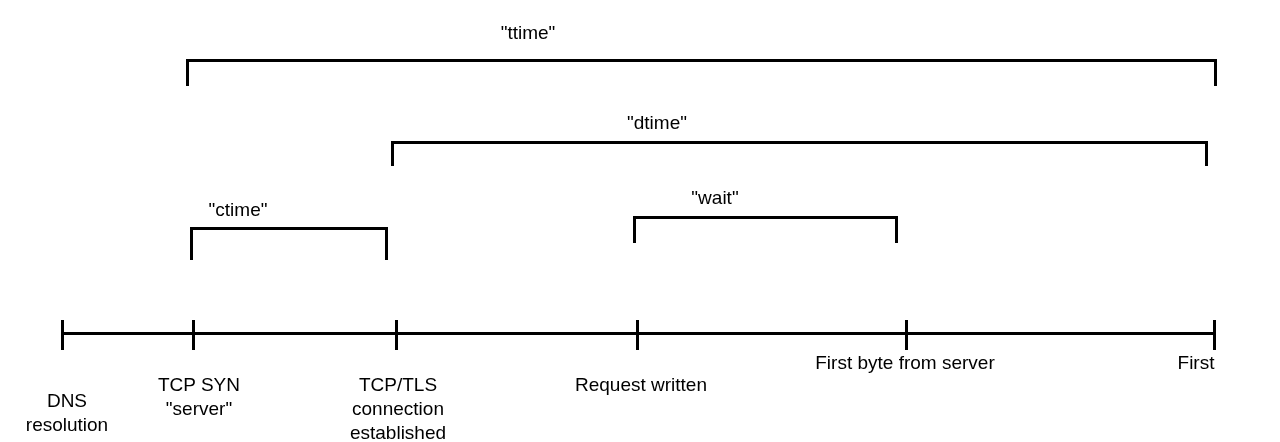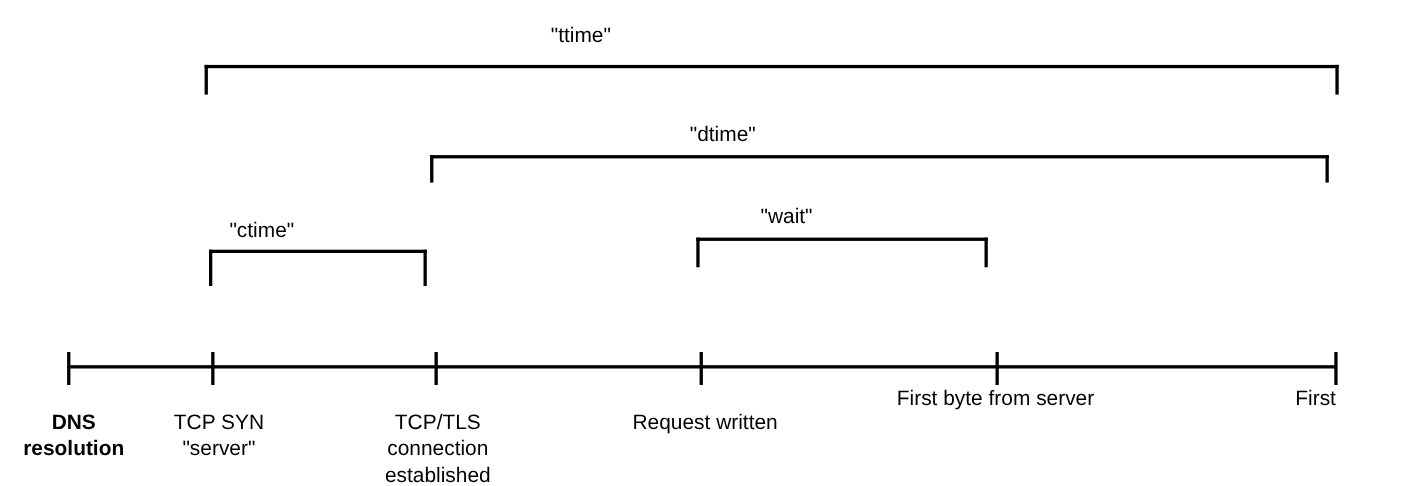--- a/index.html
+++ b/index.html
@@ -72,21 +72,21 @@
 
   <div class="axis" style="left:61px; top:332px; width:1154px; height:3px;"></div>
 
   <div class="tick" style="left:61px;"></div>
   <div class="tick" style="left:192px;"></div>
   <div class="tick" style="left:395px;"></div>
   <div class="tick" style="left:636px;"></div>
   <div class="tick" style="left:905px;"></div>
   <div class="tick" style="left:1213px;"></div>
 
-  <div class="event-label" style="left:67px; top:373px;font-weight:bold;">DNS
+  <div class="event-label" style="left:67px; top:389px;">DNS
 resolution</div>
   <div class="event-label" style="left:199px; top:373px;">TCP SYN
 "server"</div>
   <div class="event-label" style="left:398px; top:373px;">TCP/TLS
 connection
 established</div>
   <div class="event-label" style="left:641px; top:373px;">Request written</div>
   <div class="event-label" style="left:905px; top:351px;">First byte from server</div>
   <div class="event-label" style="left:1196px; top:351px;">First</div>
 

